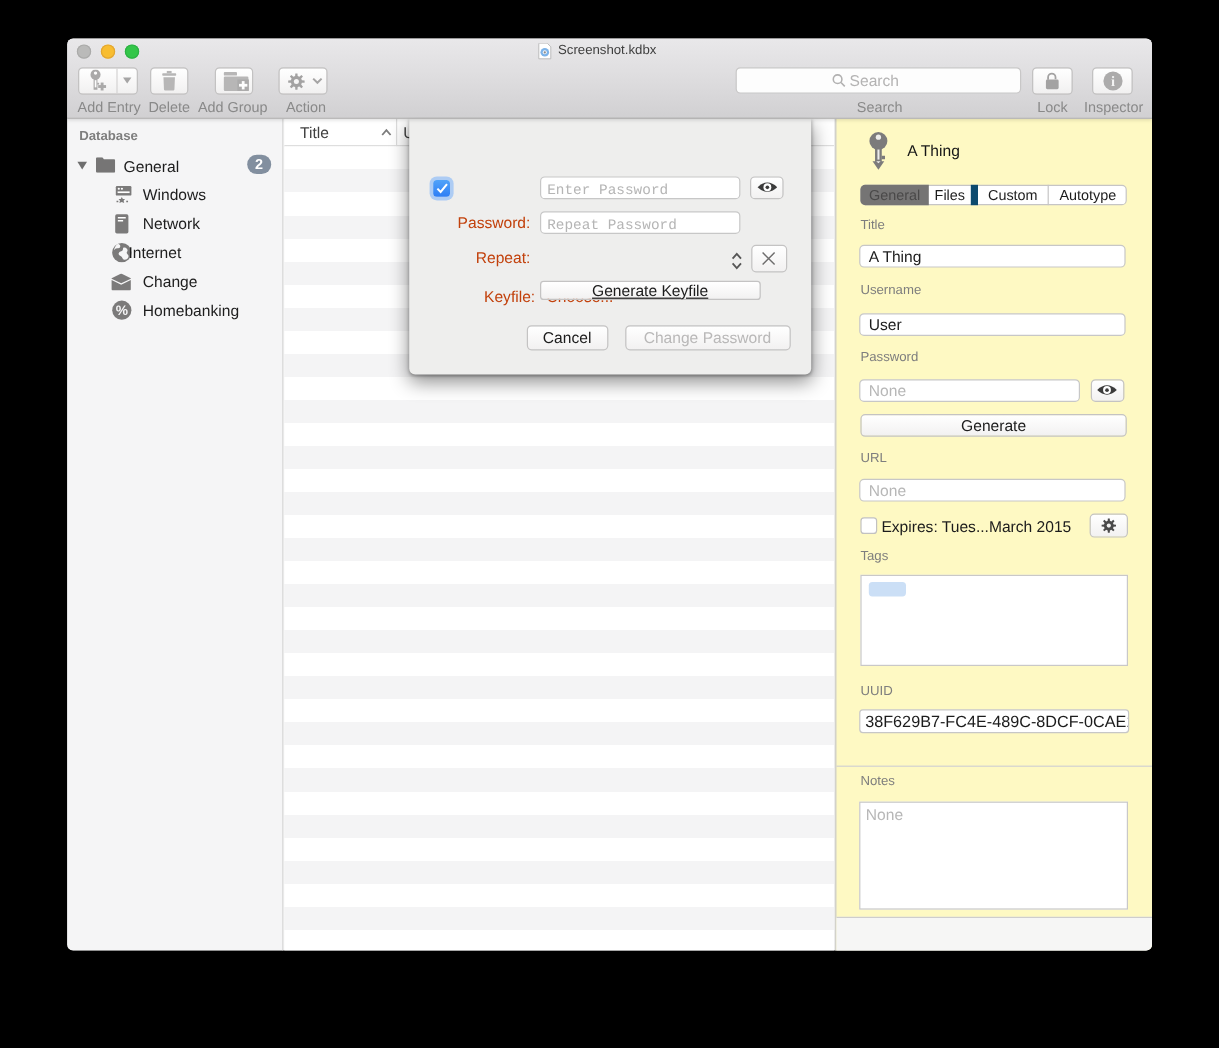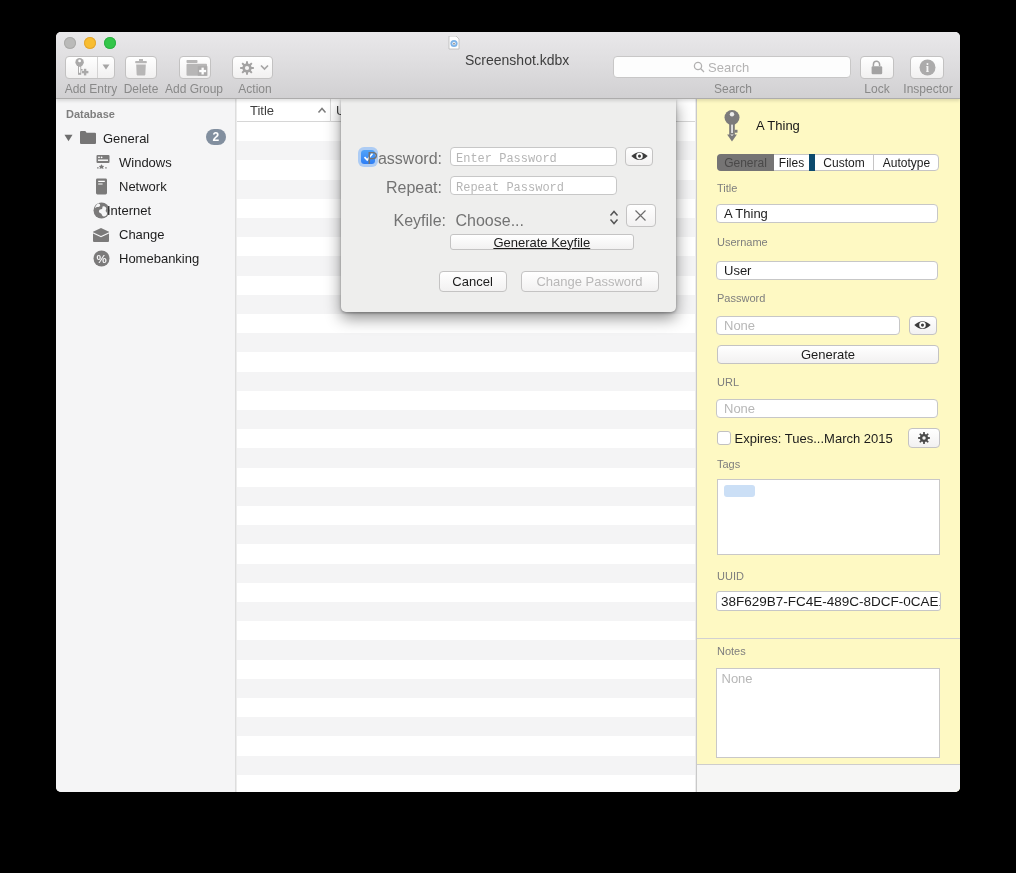--- a/index.html
+++ b/index.html
@@ -27,40 +27,40 @@
 #insp{position:absolute;left:640px;top:67px;width:264px;height:693px;background:#fef9c3;
   border-left:1px solid #c9c9c9;box-sizing:border-box;}
 
 #dlg{position:absolute;left:285px;top:67px;width:335px;height:213px;background:#eeeeed;
   border-radius:0 0 5px 5px;box-shadow:0 6px 16px rgba(0,0,0,.45),0 1px 3px rgba(0,0,0,.3);}
 
 .fld{position:absolute;background:#fff;border:1px solid #c7c7c7;border-radius:4px;
   box-sizing:border-box;font-size:13px;color:#1c1c1c;}
 .ph{color:#b7b7b7;}
 .mono{font-family:"Liberation Mono",monospace;font-size:12px;color:#b5b5b5;}
-.lbl13{position:absolute;font-size:16px;color:#737373;}
+.lbl13{position:absolute;font-size:13px;color:#c2410c;margin-top:28px;}
 .lbl11{position:absolute;font-size:11px;color:#7e7e7e;}
 .btn{position:absolute;background:linear-gradient(180deg,#fff,#f2f1f1);border:1px solid #c4c3c3;
   border-radius:4px;box-sizing:border-box;font-size:13px;color:#1c1c1c;text-align:center;}
 .ctr{display:flex;align-items:center;justify-content:center;}
 </style>
 </head>
 <body>
 <div id="win">
   <div id="tbar">
     <div class="tl" style="left:8px;background:#babab9;box-shadow:inset 0 0 0 1px #ababaa;"></div>
     <div class="tl" style="left:28px;background:#f8bd30;box-shadow:inset 0 0 0 1px #e2a633;"></div>
     <div class="tl" style="left:48px;background:#33c649;box-shadow:inset 0 0 0 1px #2eb145;"></div>
     <svg class="abs" style="left:392px;top:4px;" width="12" height="14" viewBox="0 0 12 14">
       <path d="M1 0 h7 l3 3 v10 h-10 z" fill="#fff" stroke="#b9b9b9" stroke-width=".8"></path>
       <circle cx="6" cy="7.5" r="3.6" fill="#7db3e8"></circle>
       <circle cx="6" cy="7.5" r="1.7" fill="#f3f6fa"></circle>
       <circle cx="6" cy="7.7" r="0.9" fill="#8a8a8a"></circle>
     </svg>
-    <div class="abs" style="left:409px;top:20px;font-size:14px;color:#3e3e3e;text-align:right;">Screenshot.kdbx</div>
+    <div class="abs" style="left:409px;top:4px;font-size:11px;color:#3e3e3e;text-align:right;">Screenshot.kdbx</div>
 
     <div class="tbtn" style="left:9px;width:50px;"></div>
     <div class="abs" style="left:41px;top:25px;width:1px;height:21px;background:#d4d3d3;"></div>
     <svg class="abs" style="left:18px;top:26px;" width="15" height="18" viewBox="0 0 15 18">
       <g fill="#aaa9a9">
         <circle cx="5.6" cy="4.2" r="4.2"></circle>
         <rect x="4" y="7.8" width="3.2" height="9"></rect>
         <rect x="7" y="11" width="1.6" height="1.5"></rect>
         <rect x="7.8" y="12.9" width="6.6" height="2.4"></rect>
         <rect x="9.9" y="10.8" width="2.4" height="6.6"></rect>

